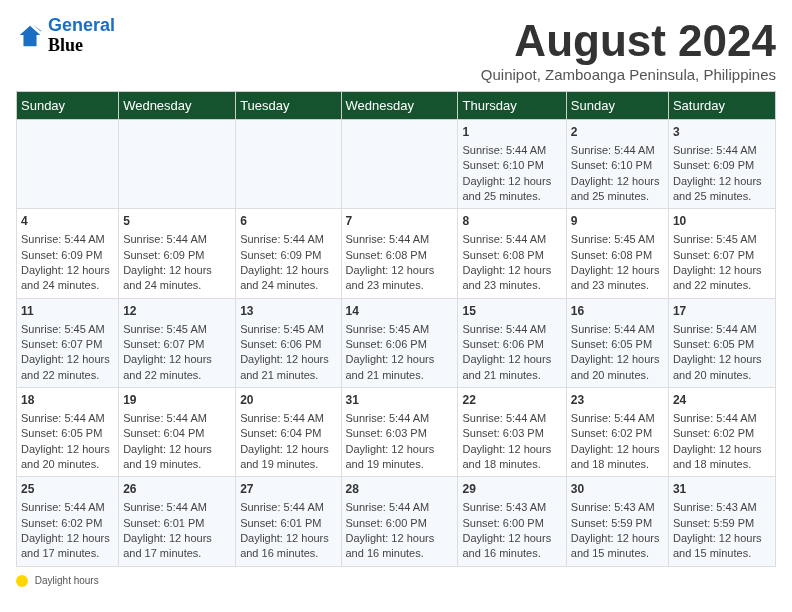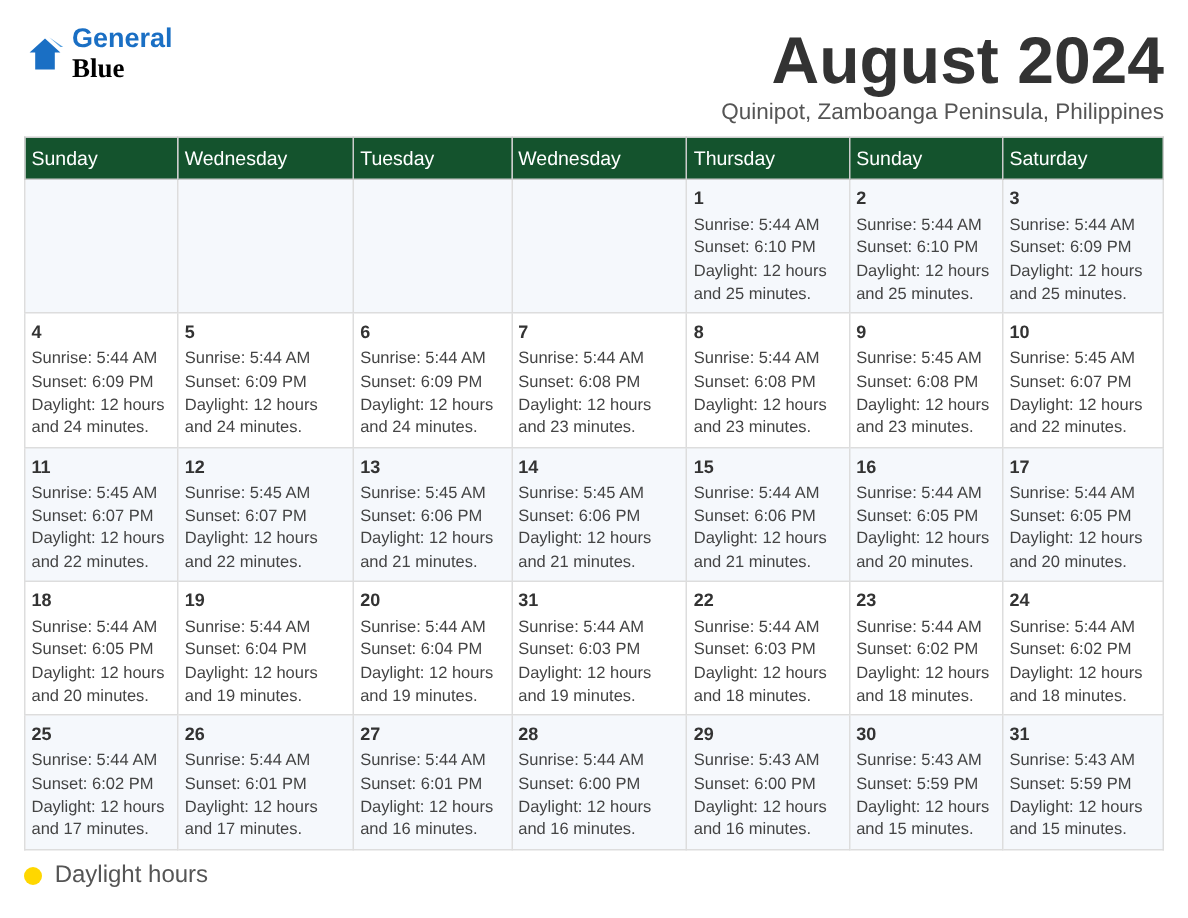--- a/index.html
+++ b/index.html
@@ -82,21 +82,21 @@
     }
     .day-info {
       font-size: 11px;
       color: #444;
     }
     .empty-cell {
       background-color: #f5f8fc;
     }
     .footer {
       margin-top: 8px;
-      font-size: 16px;
+      font-size: 10px;
       color: #555;
     }
     .footer-item {
       display: inline-block;
       margin-right: 20px;
     }
     .footer-dot {
       display: inline-block;
       width: 12px;
       height: 12px;

